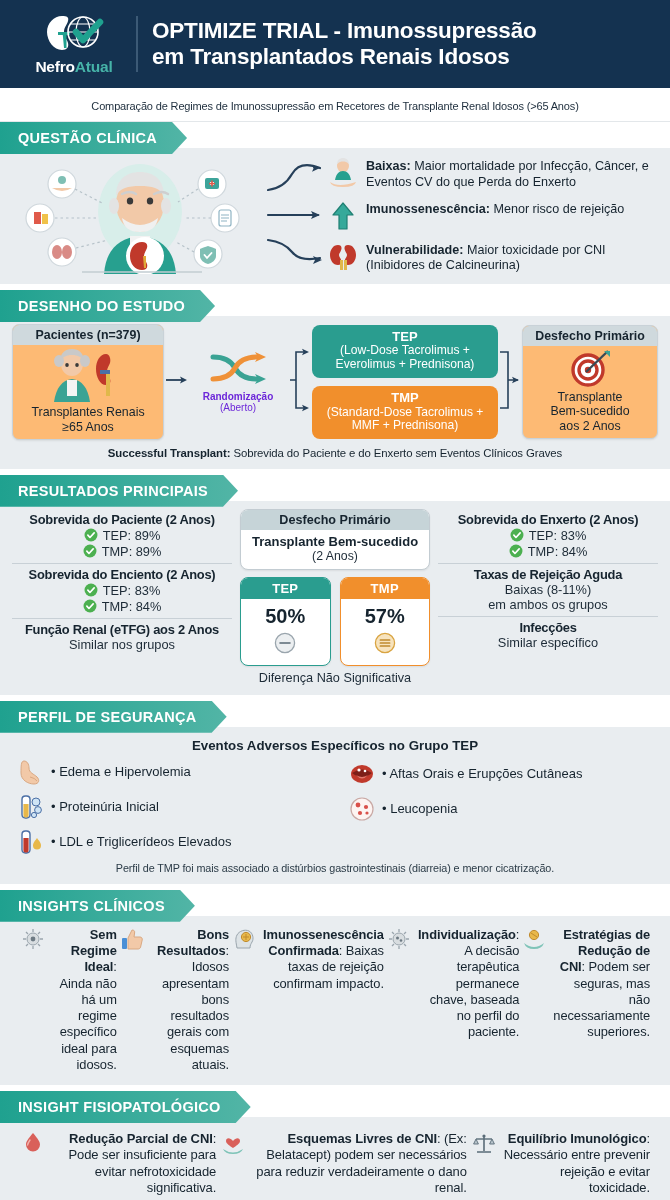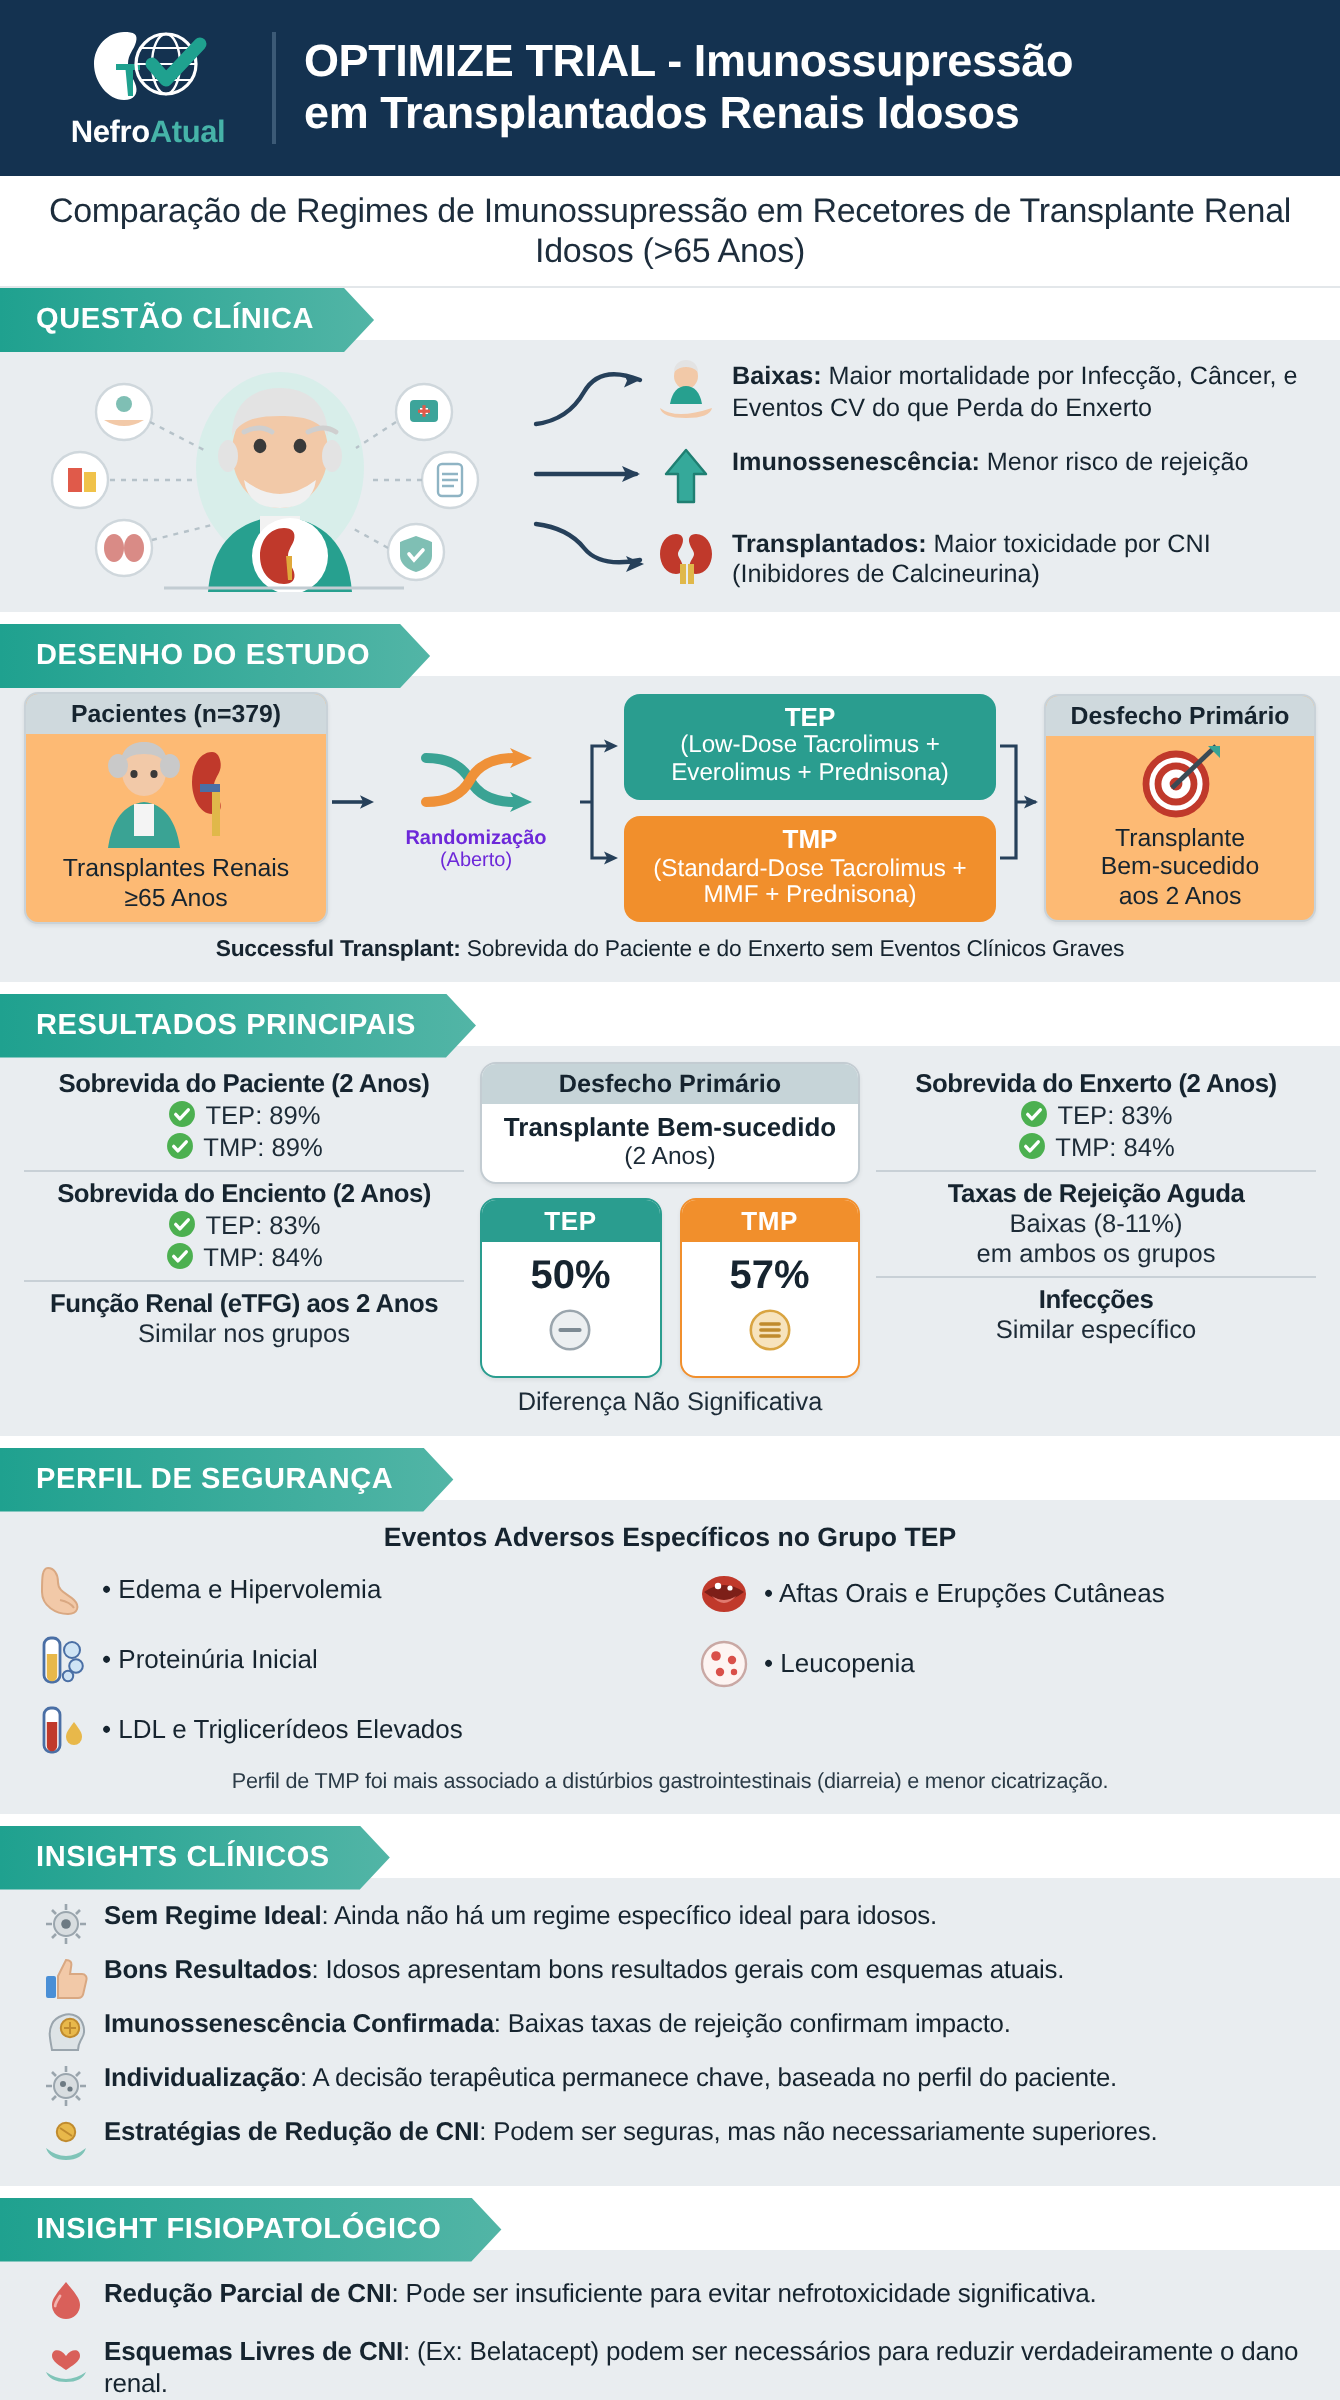--- a/index.html
+++ b/index.html
@@ -56,21 +56,21 @@
   }
 
   
   .subtitle-bar {
     background: #ffffff;
     padding: 8px 10px 7px;
     text-align: center;
     border-bottom: 1px solid #e3e7ea;
   }
   .subtitle-bar span {
-    font-size: 17px;
+    font-size: 11px;
     color: #1d2d3c;
     letter-spacing: -0.15px;
   }
 
   
   .section { position: relative; }
   .banner-wrap { position: relative; height: 26px; }
   .banner {
     position: absolute;
     left: 0; top: 0;
@@ -215,21 +215,21 @@
   .saf-col.right { padding-top: 2px; padding-left: 22px; }
   .saf-item { display: flex; align-items: center; gap: 7px; }
   .saf-ico { flex: 0 0 26px; height: 26px; }
   .saf-txt { font-size: 13px; color: #16242f; }
   .saf-note {
     text-align: center; font-size: 10.8px; color: #2b3b47;
     margin-top: 7px; letter-spacing: -0.1px;
   }
 
   
-  .ins-list { display: flex; flex-direction: column; gap: 4px; padding: 3px 8px 2px 10px; }
+  .ins-list { display: flex; gap: 4px; padding: 3px 8px 2px 10px; text-align: right; }
   .ins-item { display: flex; align-items: flex-start; gap: 8px; }
   .ins-ico { flex: 0 0 22px; height: 22px; margin-top: 1px; }
   .ins-txt { font-size: 12.9px; color: #16242f; line-height: 1.26; letter-spacing: -0.1px; }
   .ins-txt b { font-weight: bold; }
   .fis-list .ins-txt { font-size: 13px; }
   .fis-list { gap: 6px; padding-top: 6px; padding-bottom: 5px;}
   .gap6 { height: 6px; background:#ffffff; }
 </style>
 </head>
 <body>
@@ -366,21 +366,21 @@
             </div>
           </div>
           <div class="q-item">
             <svg class="q-ico" viewBox="0 0 30 30">
               <path d="M10 3c-5 0-8 5-8 10s3 10 8 10c3 0 4-2 3.3-4.5C12.6 16 11 14.5 11 13s1.6-3 2.3-5.5C14 5 13 3 10 3z" fill="#c0392b"></path>
               <path d="M20 3c5 0 8 5 8 10s-3 10-8 10c-3 0-4-2-3.3-4.5C17.4 16 19 14.5 19 13s-1.6-3-2.3-5.5C16 5 17 3 20 3z" fill="#c0392b"></path>
               <rect x="12" y="18" width="3" height="10" fill="#e0b84a"></rect>
               <rect x="16" y="18" width="3" height="10" fill="#e0b84a"></rect>
             </svg>
             <div class="q-txt">
-              <b>Transplantados:</b><span> Maior toxicidade por CNI (Inibidores de Calcineurina)</span>
+              <b>Vulnerabilidade:</b><span> Maior toxicidade por CNI (Inibidores de Calcineurina)</span>
             </div>
           </div>
         </div>
       </div>
     </div>
   </div>
 
   <div class="gap6"></div>
 
   <div class="section">

